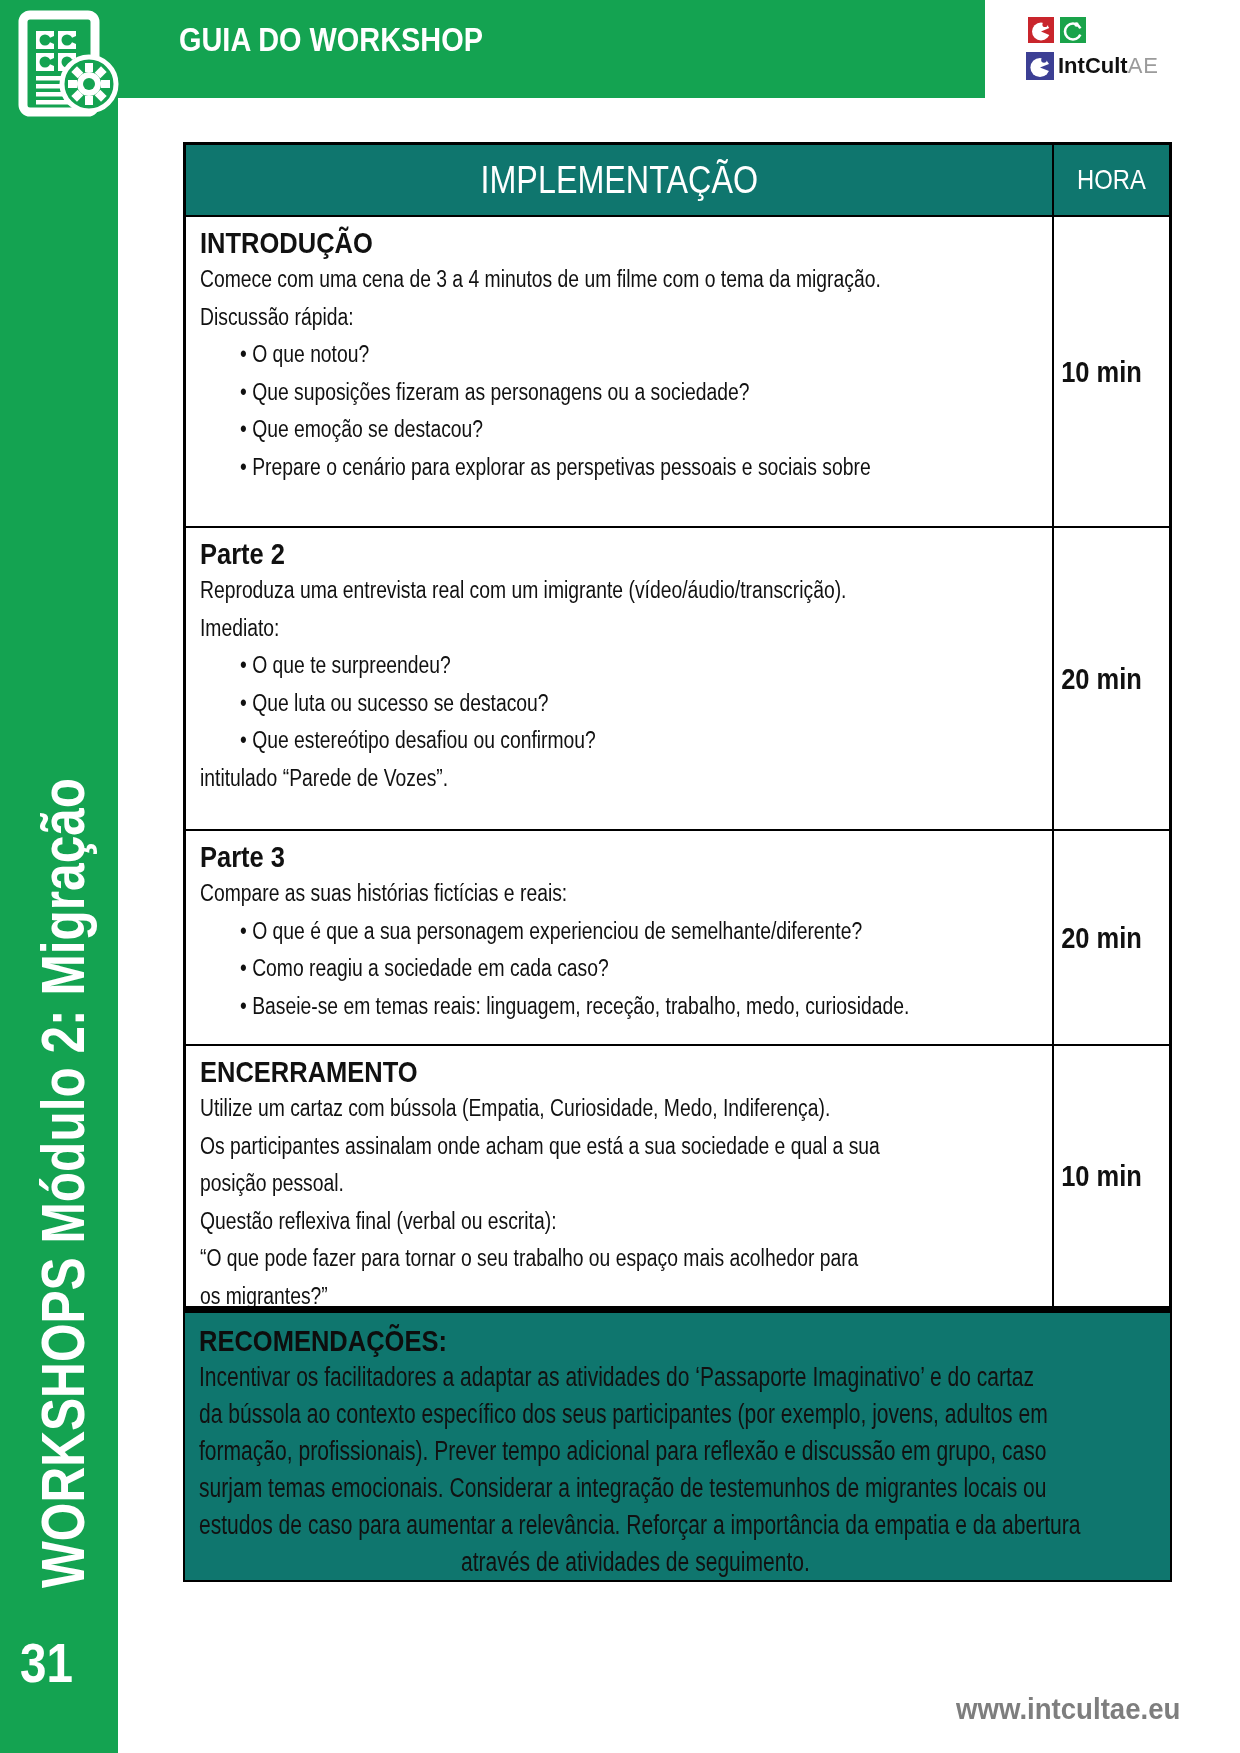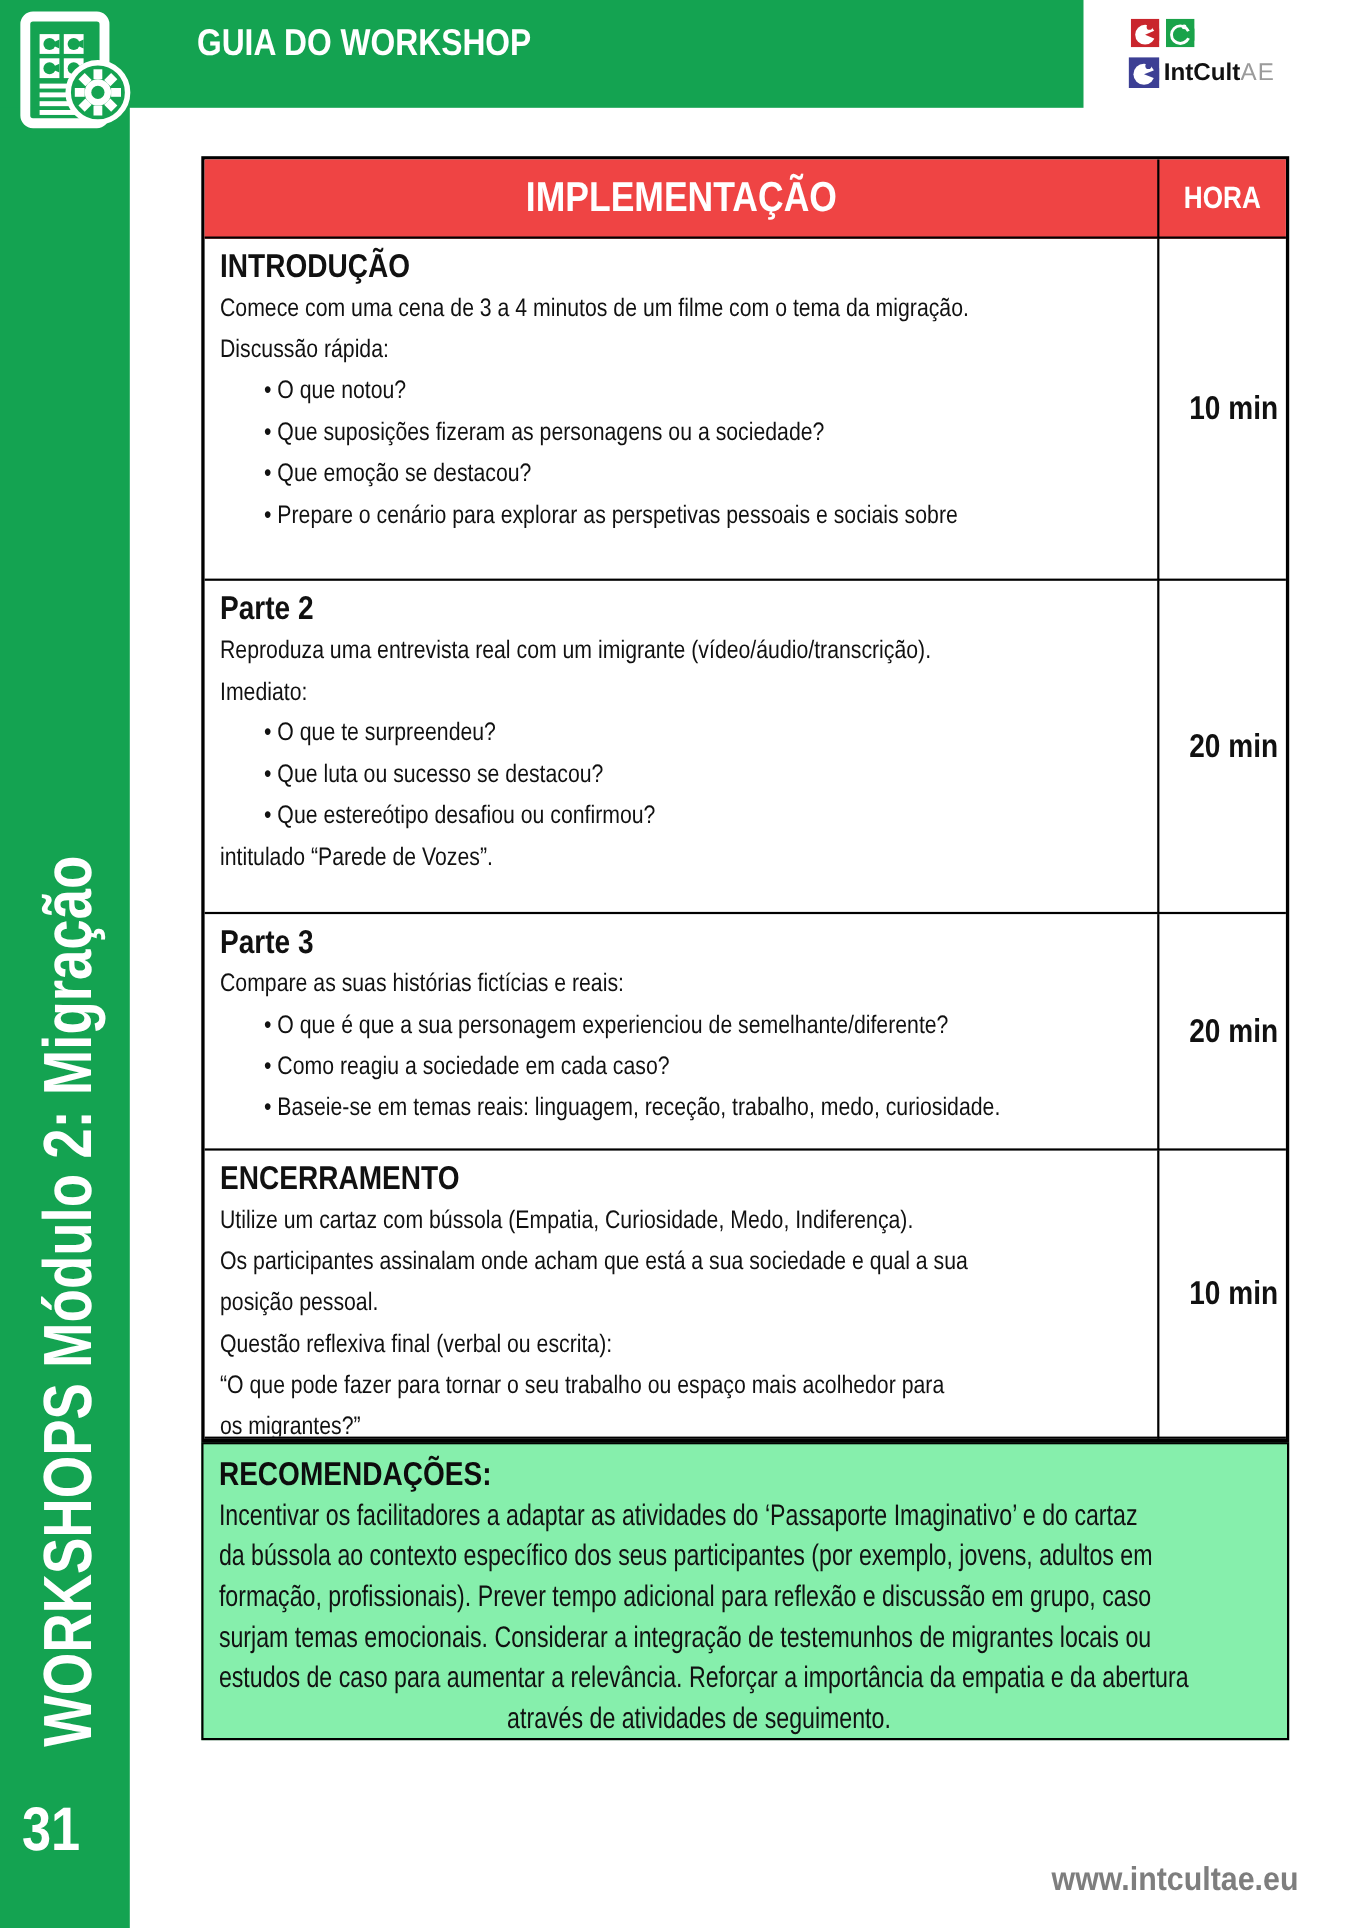--- a/index.html
+++ b/index.html
@@ -40,41 +40,41 @@
     font-size:30px;font-weight:bold;color:#7e7e7e;
   }
   
   .wtable{
     position:absolute;left:183px;top:142px;width:989px;box-sizing:border-box;
     border:3px solid #000;background:#fff;
     display:grid;grid-template-columns:1fr 117px;
     grid-template-rows:72px 311px 303px 215px 262px;
   }
   .th{
-    background:#ef4444;color:#fff;font-weight:bold;
+    background:#0f766e;color:#fff;font-weight:normal;
     display:flex;align-items:center;justify-content:center;
     border-bottom:2px solid #000;box-sizing:border-box;
   }
   .th-impl{font-size:38px;}
   .th-hora{font-size:28px;border-left:2px solid #000;}
   .cell{box-sizing:border-box;overflow:hidden;}
   .cell-content{padding:8px 0 0 14px;border-bottom:2px solid #000;}
   .cell-time{
     border-left:2px solid #000;border-bottom:2px solid #000;
-    display:flex;align-items:center;justify-content:flex-end;
+    display:flex;align-items:center;justify-content:flex-start;
     font-size:30px;font-weight:bold;
   }
   .row-heading{font-size:30px;font-weight:bold;line-height:36px;}
   .tline{font-size:23px;line-height:37.5px;white-space:nowrap;}
   .ind-bullet{padding-left:40px;}
   .ind-cont{padding-left:54px;}
   
   .recbox{
     position:absolute;left:183px;top:1311px;width:989px;height:271px;box-sizing:border-box;
-    border:2px solid #000;background:#86efac;padding:10px 0 0 14px;overflow:hidden;
+    border:2px solid #000;background:#0f766e;padding:10px 0 0 14px;overflow:hidden;
   }
   .rec-heading{font-size:30px;font-weight:bold;line-height:36px;color:#0d0d0d;}
   .rec-line{font-size:27px;line-height:37px;white-space:nowrap;text-align:center;}
   
   .fit{display:inline-block;white-space:nowrap;transform-origin:0 50%;}
   .cond-c{display:inline-block;white-space:nowrap;transform:scaleX(0.85);transform-origin:50% 50%;}
 </style>
 </head>
 <body>
 

